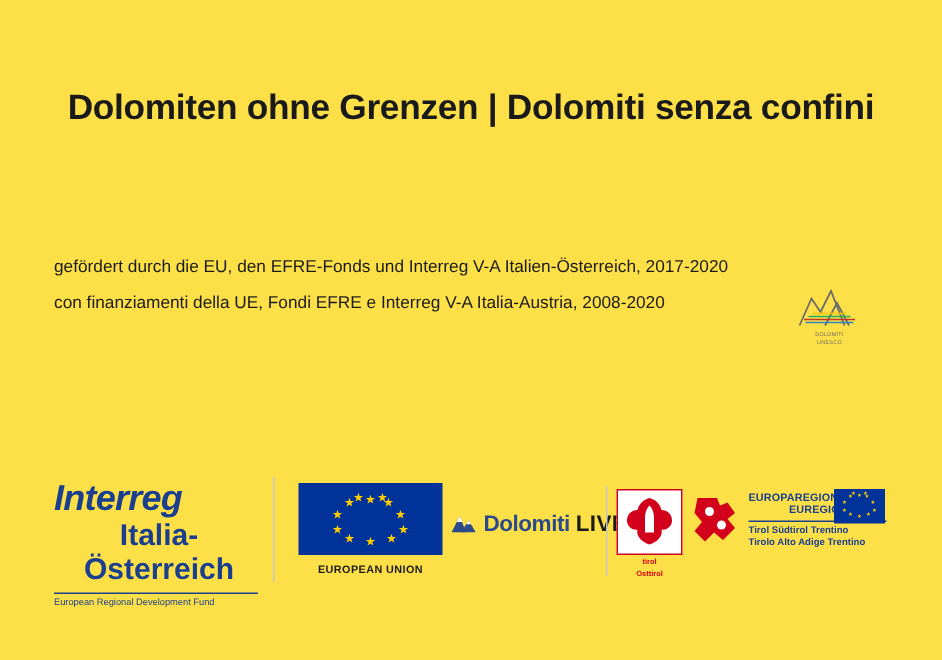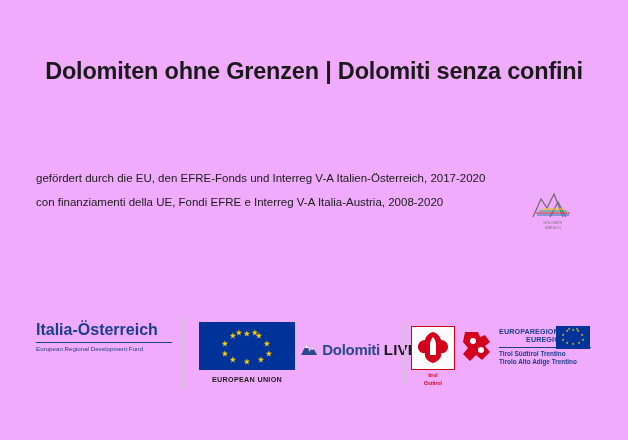--- a/index.html
+++ b/index.html
@@ -10,21 +10,21 @@
     width: 628px;
     height: 440px;
     background: #ffffff;
     font-family: "Liberation Sans", sans-serif;
     overflow: hidden;
   }
   .slide {
     position: relative;
     width: 628px;
     height: 440px;
-    background: #f0abfc;
+    background: #fde047;
     box-sizing: border-box;
   }
   .title {
     position: absolute;
     left: 0;
     top: 58px;
     width: 628px;
     text-align: center;
     font-size: 23.5px;
     font-weight: bold;
@@ -93,25 +93,26 @@
   }
   .interreg .word {
     font-size: 24px;
     font-weight: bold;
     font-style: italic;
     color: #1b3f8f;
     letter-spacing: -0.5px;
     line-height: 1.05;
   }
   .interreg .region {
-    font-size: 16px;
+    font-size: 20px;
     font-weight: bold;
     color: #1b3f8f;
     line-height: 1.15;
     margin-top: 1px;
+    text-align: center;
   }
   .interreg .rule {
     width: 136px;
     height: 1px;
     background: #1b3f8f;
     margin: 3px 0 2px 0;
   }
   .interreg .sub {
     font-size: 6.2px;
     color: #1b3f8f;
@@ -303,20 +304,21 @@
       <line x1="9" y1="21" x2="37" y2="21" stroke="#27ae60" stroke-width="1"></line>
       <line x1="12" y1="19" x2="34" y2="19" stroke="#f1c40f" stroke-width="1"></line>
     </svg>
     <span class="cap">DOLOMITI</span>
     <span class="cap">UNESCO</span>
   </div>
 
   <div class="logo-strip">
 
     <div class="interreg">
+      <div class="word">Interreg</div>
       <div class="region">Italia-Österreich</div>
       <div class="rule"></div>
       <div class="sub">European Regional Development Fund</div>
     </div>
 
     <div class="eu-divider"></div>
 
     <div class="eu">
       <div class="flag">
         <span class="star" style="left:44px; top:8px;">★</span>

